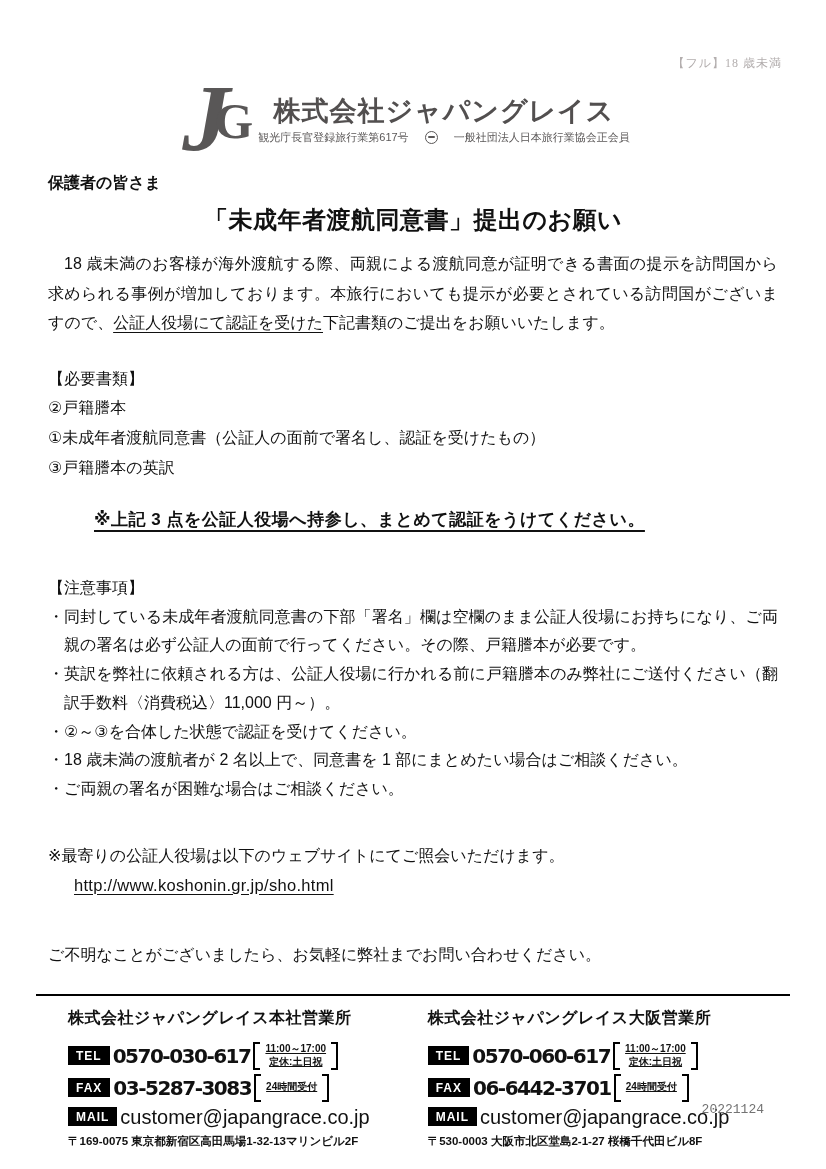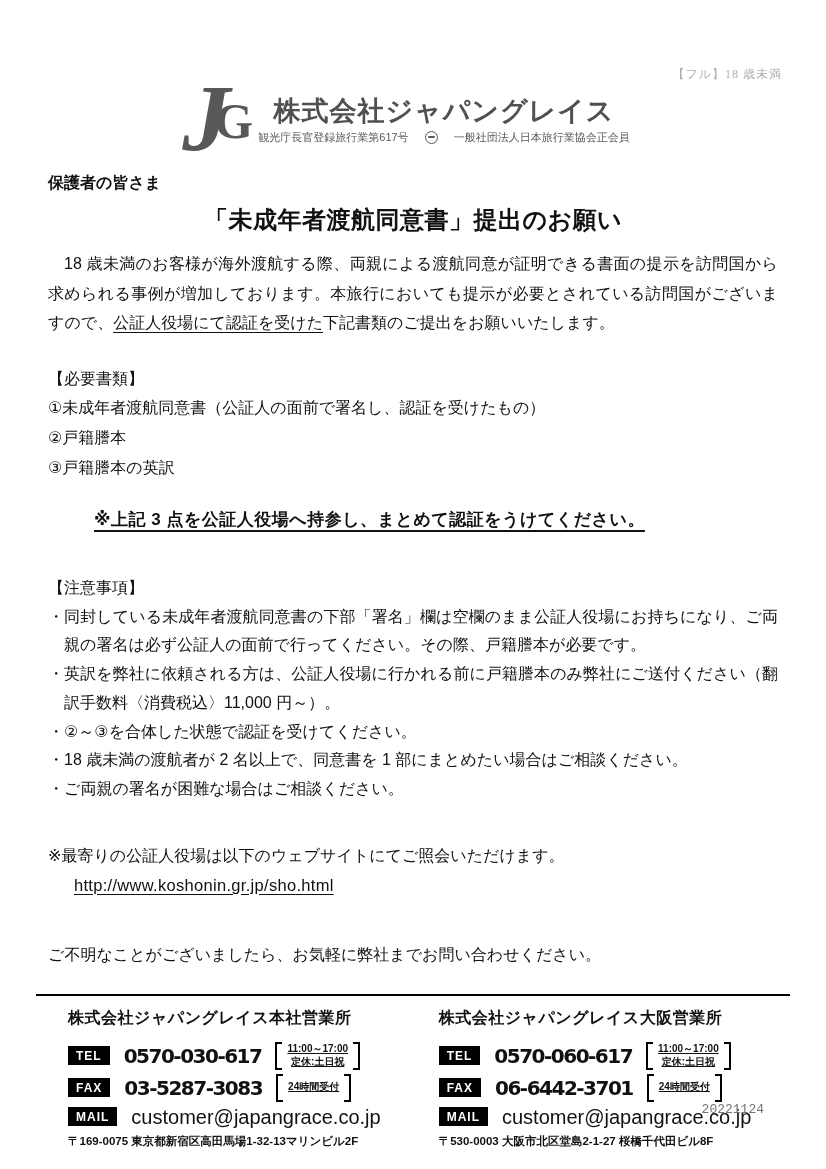--- a/index.html
+++ b/index.html
@@ -4,21 +4,21 @@
 <style>
   html,body { margin:0; padding:0; background:#ffffff; }
   .page {
     position:relative; width:826px; height:1169px; background:#fff;
     color:#111; font-family:"Liberation Sans","DejaVu Sans",sans-serif;
     overflow:hidden; margin:0 auto;
   }
 
   
   .corner-tag {
-    position:absolute; top:66px; right:44px;
+    position:absolute; top:55px; right:44px;
     font-family:"Liberation Serif","DejaVu Serif",serif;
     font-size:12px; color:#b3aeae; letter-spacing:1px;
   }
 
   
   .logo-row { display:flex; justify-content:center; padding-top:84px; margin-left:-14px; }
   .logo-mark { display:flex; }
   .mark-j {
     font-family:"Liberation Serif","DejaVu Serif",serif; font-style:italic; font-weight:bold;
     font-size:96px; line-height:0.72; color:#595757;
@@ -56,21 +56,21 @@
     letter-spacing:0.3px; font-size:16.5px; cursor:pointer;
   }
 
   .closing { margin:44px 48px 0; font-size:16px; }
 
   .footer-rule { border:none; border-top:2px solid #000; margin:28px 36px 0; }
 
   
   .footer { display:flex; margin:12px 0 0 68px; gap:58px; }
   .office-name { font-size:16px; font-weight:800; letter-spacing:0.5px; margin-bottom:13px; white-space:nowrap; }
-  .contact-row { display:flex; align-items:center; gap:14px; margin-top:4px; }
+  .contact-row { display:flex; align-items:center; gap:3px; margin-top:4px; }
   .badge {
     background:#000; color:#fff; font-size:12px; font-weight:bold;
     letter-spacing:1px; padding:4px 8px 3px; line-height:1; flex:none;
   }
   .phone {
     font-size:20px; font-weight:800; letter-spacing:-1.5px; line-height:1;
     font-family:"DejaVu Sans","Liberation Sans",sans-serif; white-space:nowrap;
   }
   .bk { display:flex; align-items:stretch; min-height:28px;text-decoration:underline; }
   .bk-side { width:5px; flex:none; }
@@ -111,22 +111,22 @@
   </div>
 
   <div class="salutation">保護者の皆さま</div>
 
   <h1 class="doc-title">「未成年者渡航同意書」提出のお願い</h1>
 
   <p class="intro"><span>18 歳未満のお客様が海外渡航する際、両親による渡航同意が証明できる書面の提示を訪問国から求められる事例が増加しております。本旅行においても提示が必要とされている訪問国がございますので、</span><span class="u-phrase">公証人役場にて認証を受けた</span><span>下記書類のご提出をお願いいたします。</span></p>
 
   <div class="docs-section">
     <div class="sec-head">【必要書類】</div>
+    <div class="doc-item">②戸籍謄本</div>
     <div class="doc-item">①未成年者渡航同意書（公証人の面前で署名し、認証を受けたもの）</div>
-    <div class="doc-item">②戸籍謄本</div>
     <div class="doc-item">③戸籍謄本の英訳</div>
     <div class="emph-note">※上記 3 点を公証人役場へ持参し、まとめて認証をうけてください。</div>
   </div>
 
   <div class="cautions-section">
     <div class="sec-head">【注意事項】</div>
     <div class="caution">・同封している未成年者渡航同意書の下部「署名」欄は空欄のまま公証人役場にお持ちになり、ご両親の署名は必ず公証人の面前で行ってください。その際、戸籍謄本が必要です。</div>
     <div class="caution">・英訳を弊社に依頼される方は、公証人役場に行かれる前に戸籍謄本のみ弊社にご送付ください（翻訳手数料〈消費税込〉11,000 円～）。</div>
     <div class="caution">・②～③を合体した状態で認証を受けてください。</div>
     <div class="caution">・18 歳未満の渡航者が 2 名以上で、同意書を 1 部にまとめたい場合はご相談ください。</div>

